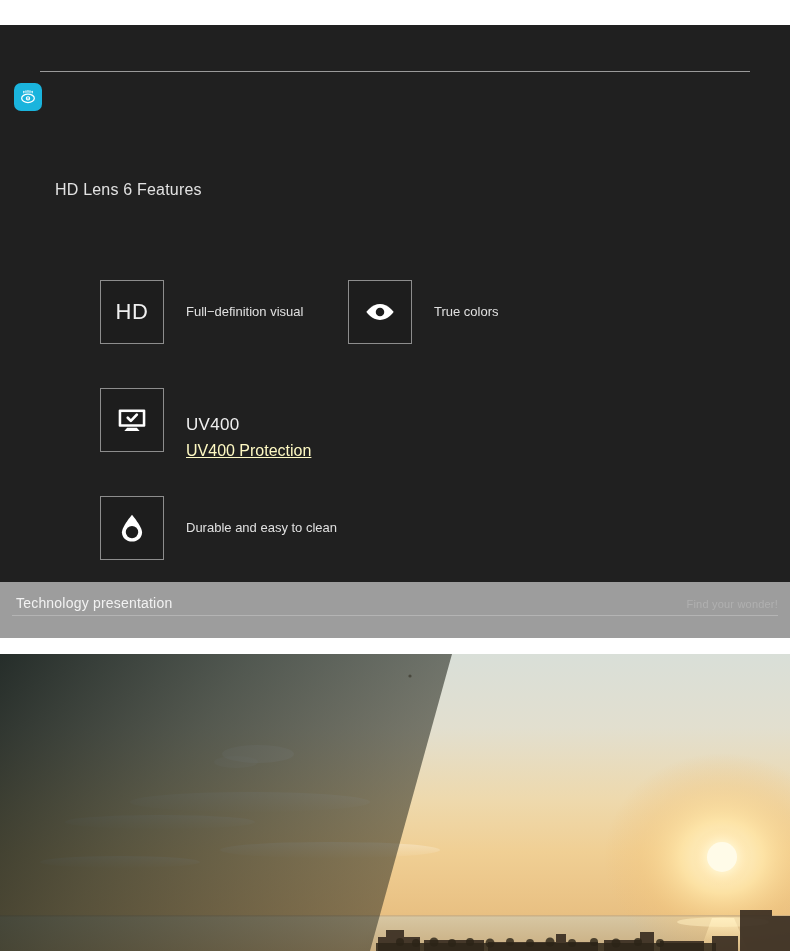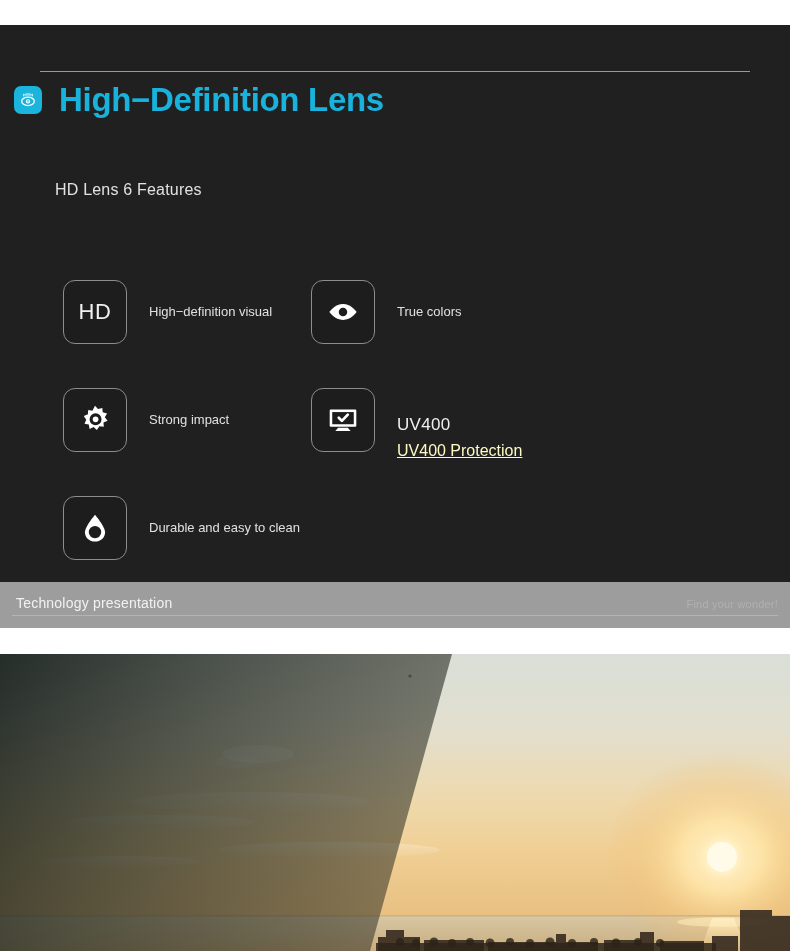--- a/index.html
+++ b/index.html
@@ -91,26 +91,27 @@
   .feat {
     display: flex;
     align-items: center;
     width: 248px;
     flex: 0 0 auto;
   }
   .feat-tile {
     width: 62px;
     height: 62px;
     border: 1px solid #8d8d8d;
-    border-radius: 12px;
+    border-radius: 0;
     background: #1d1d1d;
     display: flex;
     align-items: center;
     justify-content: center;
     flex: 0 0 auto;
+    margin-left: 37px;
   }
   .feat-tile .hd-text {
     color: #f0f0f0;
     font-size: 22px;
     letter-spacing: 0.5px;
   }
   .feat-label-wrap {
     margin-left: 22px;
     display: flex;
     flex-direction: column;
@@ -134,21 +135,21 @@
     color: #fef9c3;
     text-decoration: underline;
   }
 
   
   .footer-bar {
     position: absolute;
     left: 0;
     top: 582px;
     width: 790px;
-    height: 46px;
+    height: 56px;
     background: #9d9d9d;
   }
   .footer-rule {
     position: absolute;
     left: 12px;
     top: 33px;
     width: 766px;
     height: 1px;
     background: #b4b4b4;
   }
@@ -200,67 +201,54 @@
             <line x1="9.6" y1="4.4" x2="9.6" y2="6.4"></line>
             <line x1="12" y1="4.1" x2="12" y2="6.2"></line>
             <line x1="14.4" y1="4.4" x2="14.4" y2="6.4"></line>
             <line x1="17" y1="5.2" x2="17" y2="7.0"></line>
           </g>
           <ellipse cx="12" cy="13.6" rx="7.6" ry="5" fill="none" stroke="#ffffff" stroke-width="1.5"></ellipse>
           <circle cx="12" cy="13.6" r="2.0" fill="none" stroke="#ffffff" stroke-width="1.3"></circle>
           <circle cx="12" cy="13.6" r="0.8" fill="#ffffff"></circle>
         </svg>
       </div>
-      <div class="title-text">High−Definition Lens</div>
     </div>
 
     <div class="subtitle">HD Lens 6 Features</div>
 
     <div class="features">
 
       <div class="feat-row">
 
         <div class="feat">
           <div class="feat-tile">
             <span class="hd-text">HD</span>
           </div>
           <div class="feat-label-wrap">
-            <div class="feat-label">High−definition visual</div>
+            <div class="feat-label">Full−definition visual</div>
           </div>
         </div>
 
 
         <div class="feat">
           <div class="feat-tile">
             <svg width="34" height="34" viewBox="0 0 24 24" aria-hidden="true">
               <path d="M12 6.4 C6.2 6.4 2.4 12 2.4 12 C2.4 12 6.2 17.6 12 17.6 C17.8 17.6 21.6 12 21.6 12 C21.6 12 17.8 6.4 12 6.4 Z" fill="#ffffff"></path>
               <circle cx="12" cy="12" r="3.0" fill="#1d1d1d"></circle>
             </svg>
           </div>
           <div class="feat-label-wrap">
             <div class="feat-label">True colors</div>
           </div>
         </div>
 
       </div>
 
       <div class="feat-row">
 
-        <div class="feat">
-          <div class="feat-tile">
-            <svg width="34" height="34" viewBox="0 0 24 24" aria-hidden="true">
-              <path d="M12 1.9 L14.1 4.3 L17.2 3.5 L17.4 6.6 L20.5 7.4 L18.9 10.1 L20.9 12.5 L18.0 13.7 L18.2 16.8 L15.1 16.4 L13.3 19.0 L11.0 17.0 L8.2 18.3 L7.6 15.2 L4.6 14.6 L5.8 11.8 L4.1 9.2 L7.0 8.0 L7.2 4.9 L10.2 5.5 Z" fill="#ffffff"></path>
-              <circle cx="12.4" cy="11.5" r="4.2" fill="#1d1d1d"></circle>
-              <circle cx="12.4" cy="11.5" r="2.0" fill="#ffffff"></circle>
-            </svg>
-          </div>
-          <div class="feat-label-wrap">
-            <div class="feat-label">Strong impact</div>
-          </div>
-        </div>
 
 
         <div class="feat">
           <div class="feat-tile">
             <svg width="34" height="34" viewBox="0 0 24 24" aria-hidden="true">
               <rect x="2.6" y="4.6" width="18.8" height="12.2" rx="0.8" fill="#ffffff"></rect>
               <rect x="4.4" y="6.4" width="15.2" height="8.6" fill="#1d1d1d"></rect>
               <polyline points="9.0,10.4 11.2,12.6 15.4,8.2" fill="none" stroke="#ffffff" stroke-width="1.9" stroke-linecap="round" stroke-linejoin="round"></polyline>
               <polygon points="8.6,17.4 15.4,17.4 17.4,19.8 6.6,19.8" fill="#ffffff"></polygon>
             </svg>

